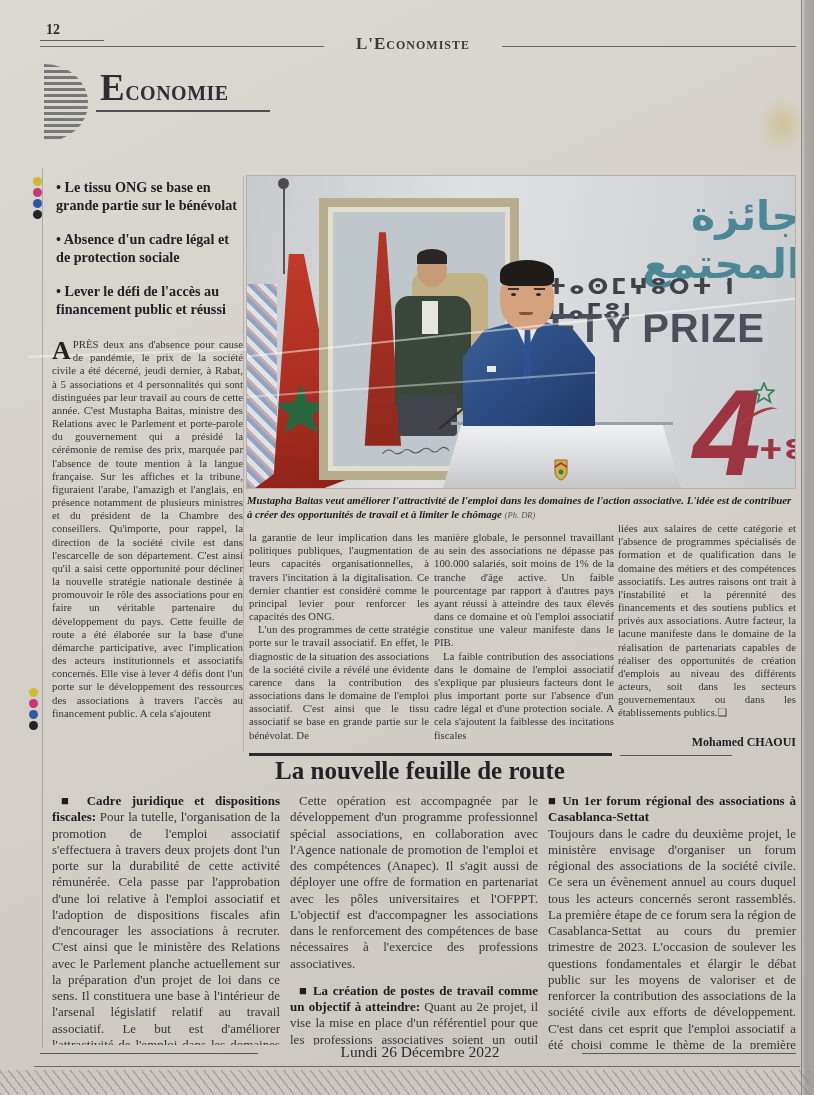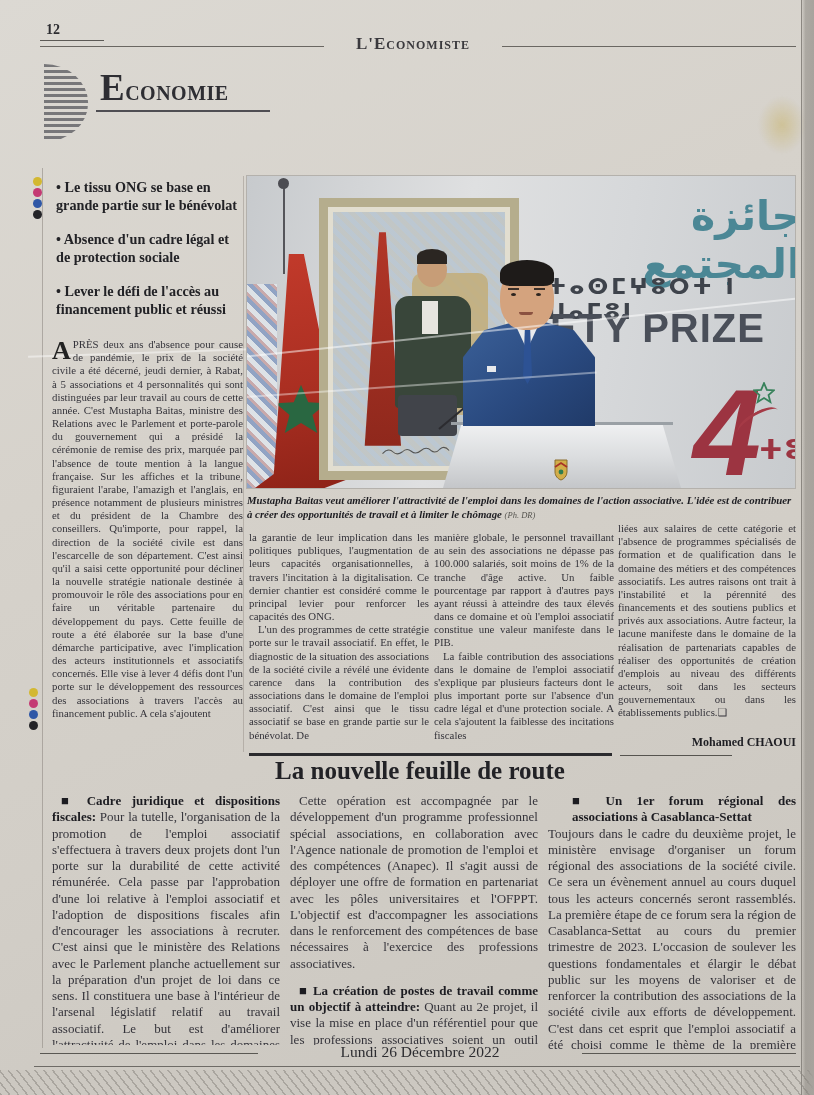--- a/index.html
+++ b/index.html
@@ -126,21 +126,21 @@
   .vrule-left{left:42px;top:168px;width:1px;height:880px;background:#96918a;opacity:.65;}
   .vrule-col1{left:243px;top:176px;width:1px;height:576px;background:#9c968e;opacity:.55;}
   .thick-rule{left:249px;top:753px;width:363px;height:3px;background:#2b2b2e;}
   .thin-rule{left:620px;top:755px;width:112px;height:1px;background:#56544f;}
 
   
   .rm-title{left:170px;top:757px;width:500px;text-align:center;font-size:25px;font-weight:bold;color:#222226;}
   .rmcol{font-size:13px;line-height:1.25;text-align:justify;overflow:hidden;}
   .rmcol p{margin:0 0 11px 0;text-indent:9px;}
   .rm-head{font-weight:bold;color:#1c1c21;}
-  .rm-head-block{display:block;text-indent:0;margin-left:24px;}
+  .rm-head-block{display:block;text-indent:0;}
   .colA{left:52px;top:793px;width:228px;height:252px;}
   .colB{left:290px;top:793px;width:248px;height:252px;}
   .colC{left:548px;top:793px;width:248px;height:256px;}
 
   
   .foot-rule-l{left:40px;top:1053px;width:218px;height:1px;background:#5a5853;}
   .foot-rule-r{left:582px;top:1053px;width:214px;height:1px;background:#5a5853;}
   .footer-date{left:258px;top:1043px;width:324px;text-align:center;font-size:15.5px;color:#2c2c30;}
   .bottom-line{left:34px;top:1066px;width:766px;height:1px;background:#6e6b66;}
   .bottom-hatch{left:0;top:1070px;width:814px;height:25px;background:#ccc8c1;

